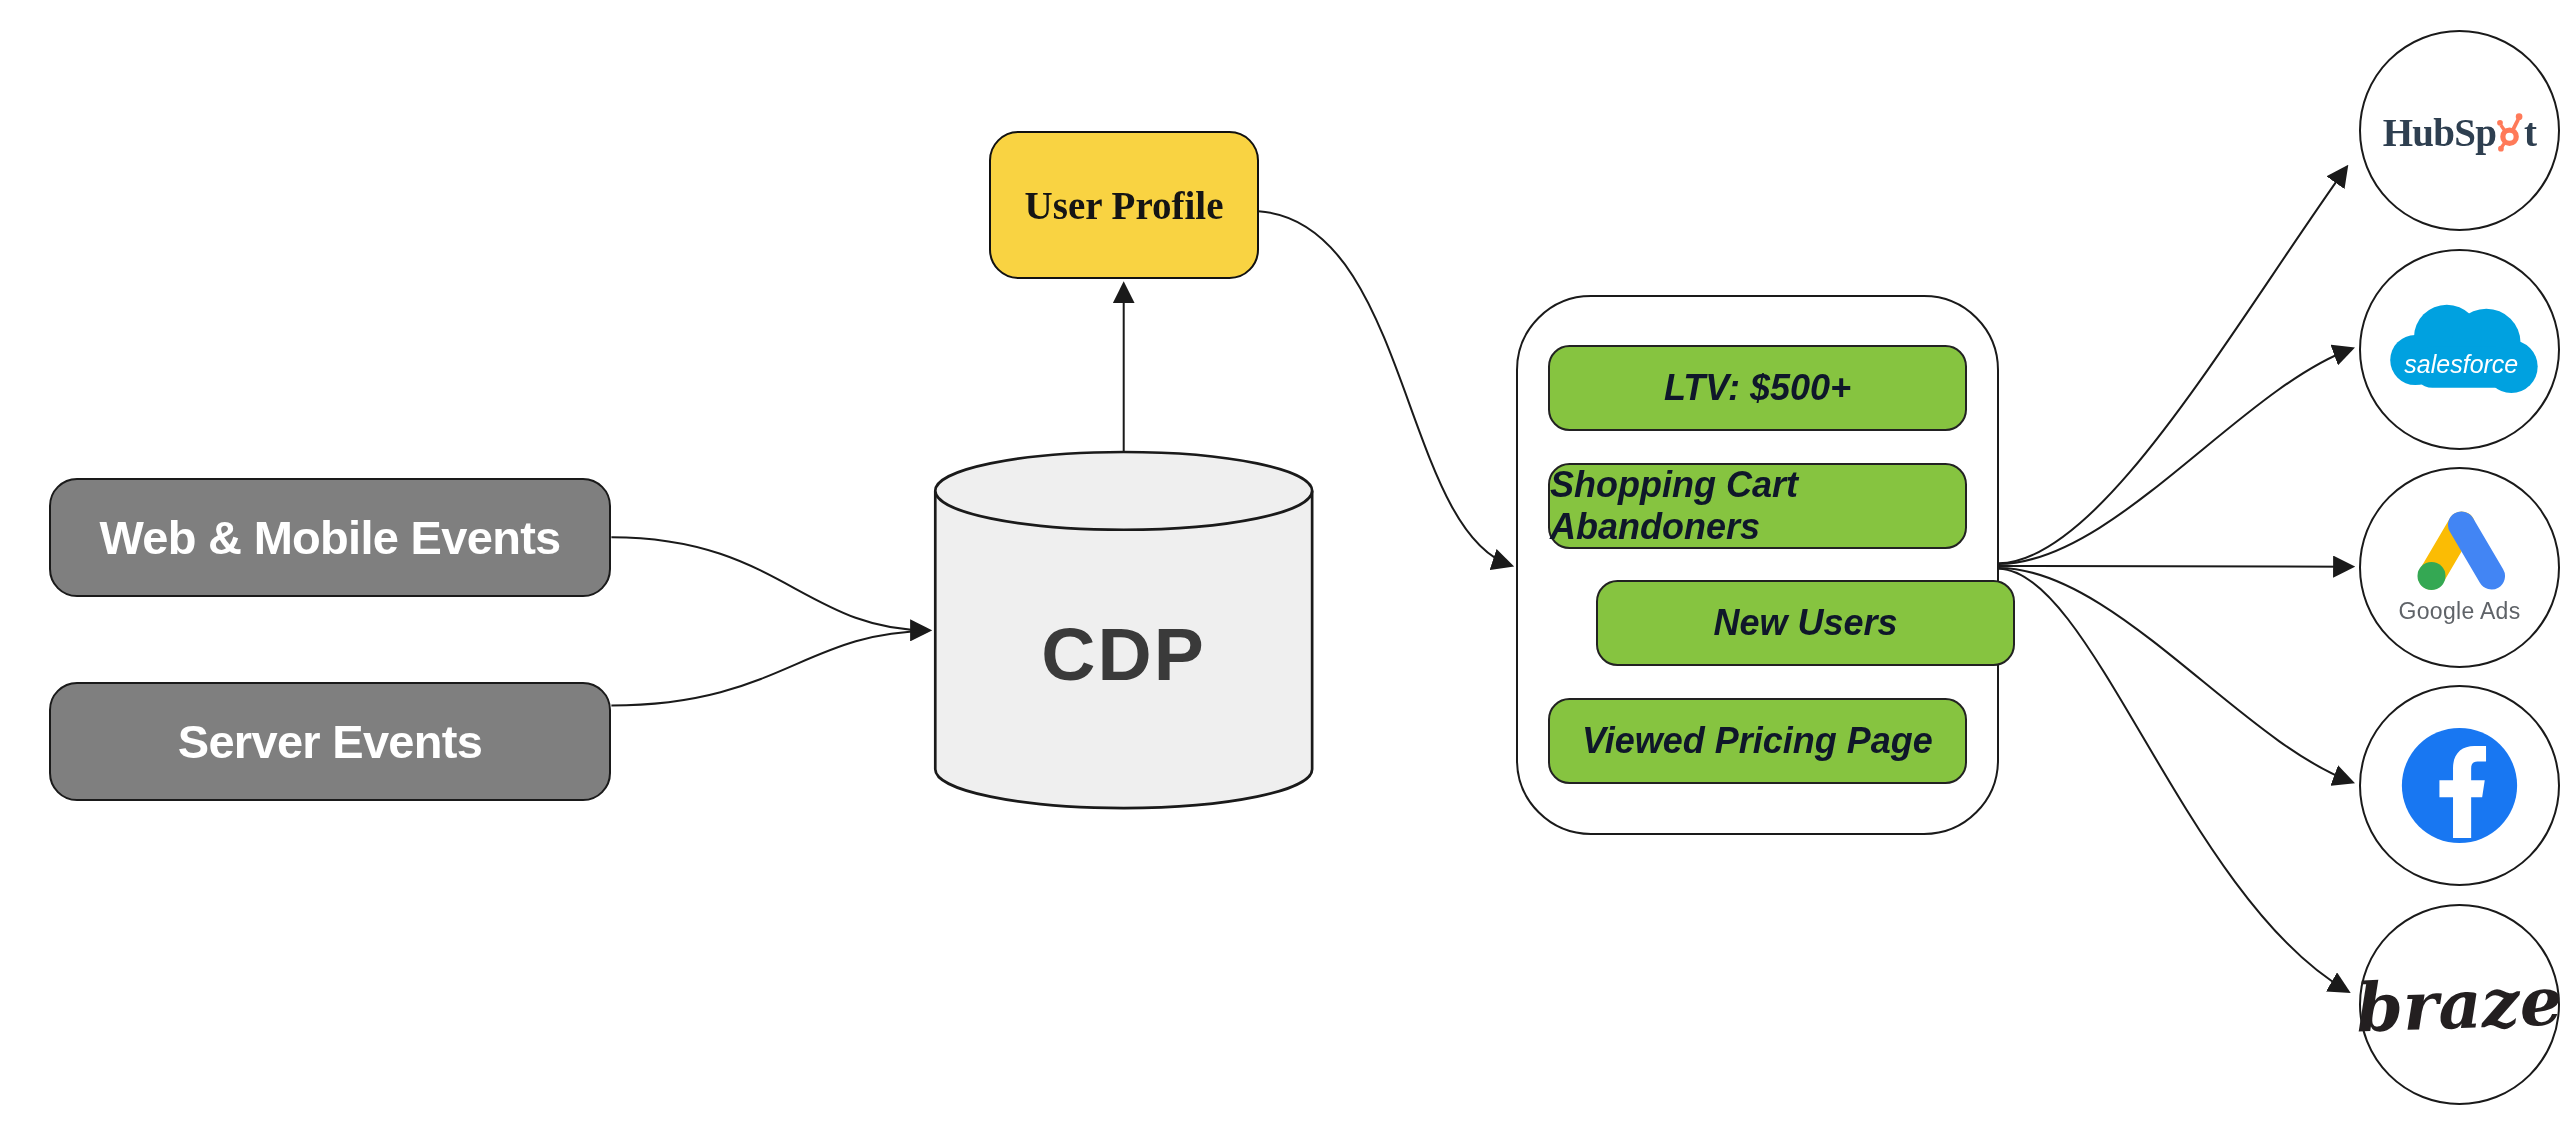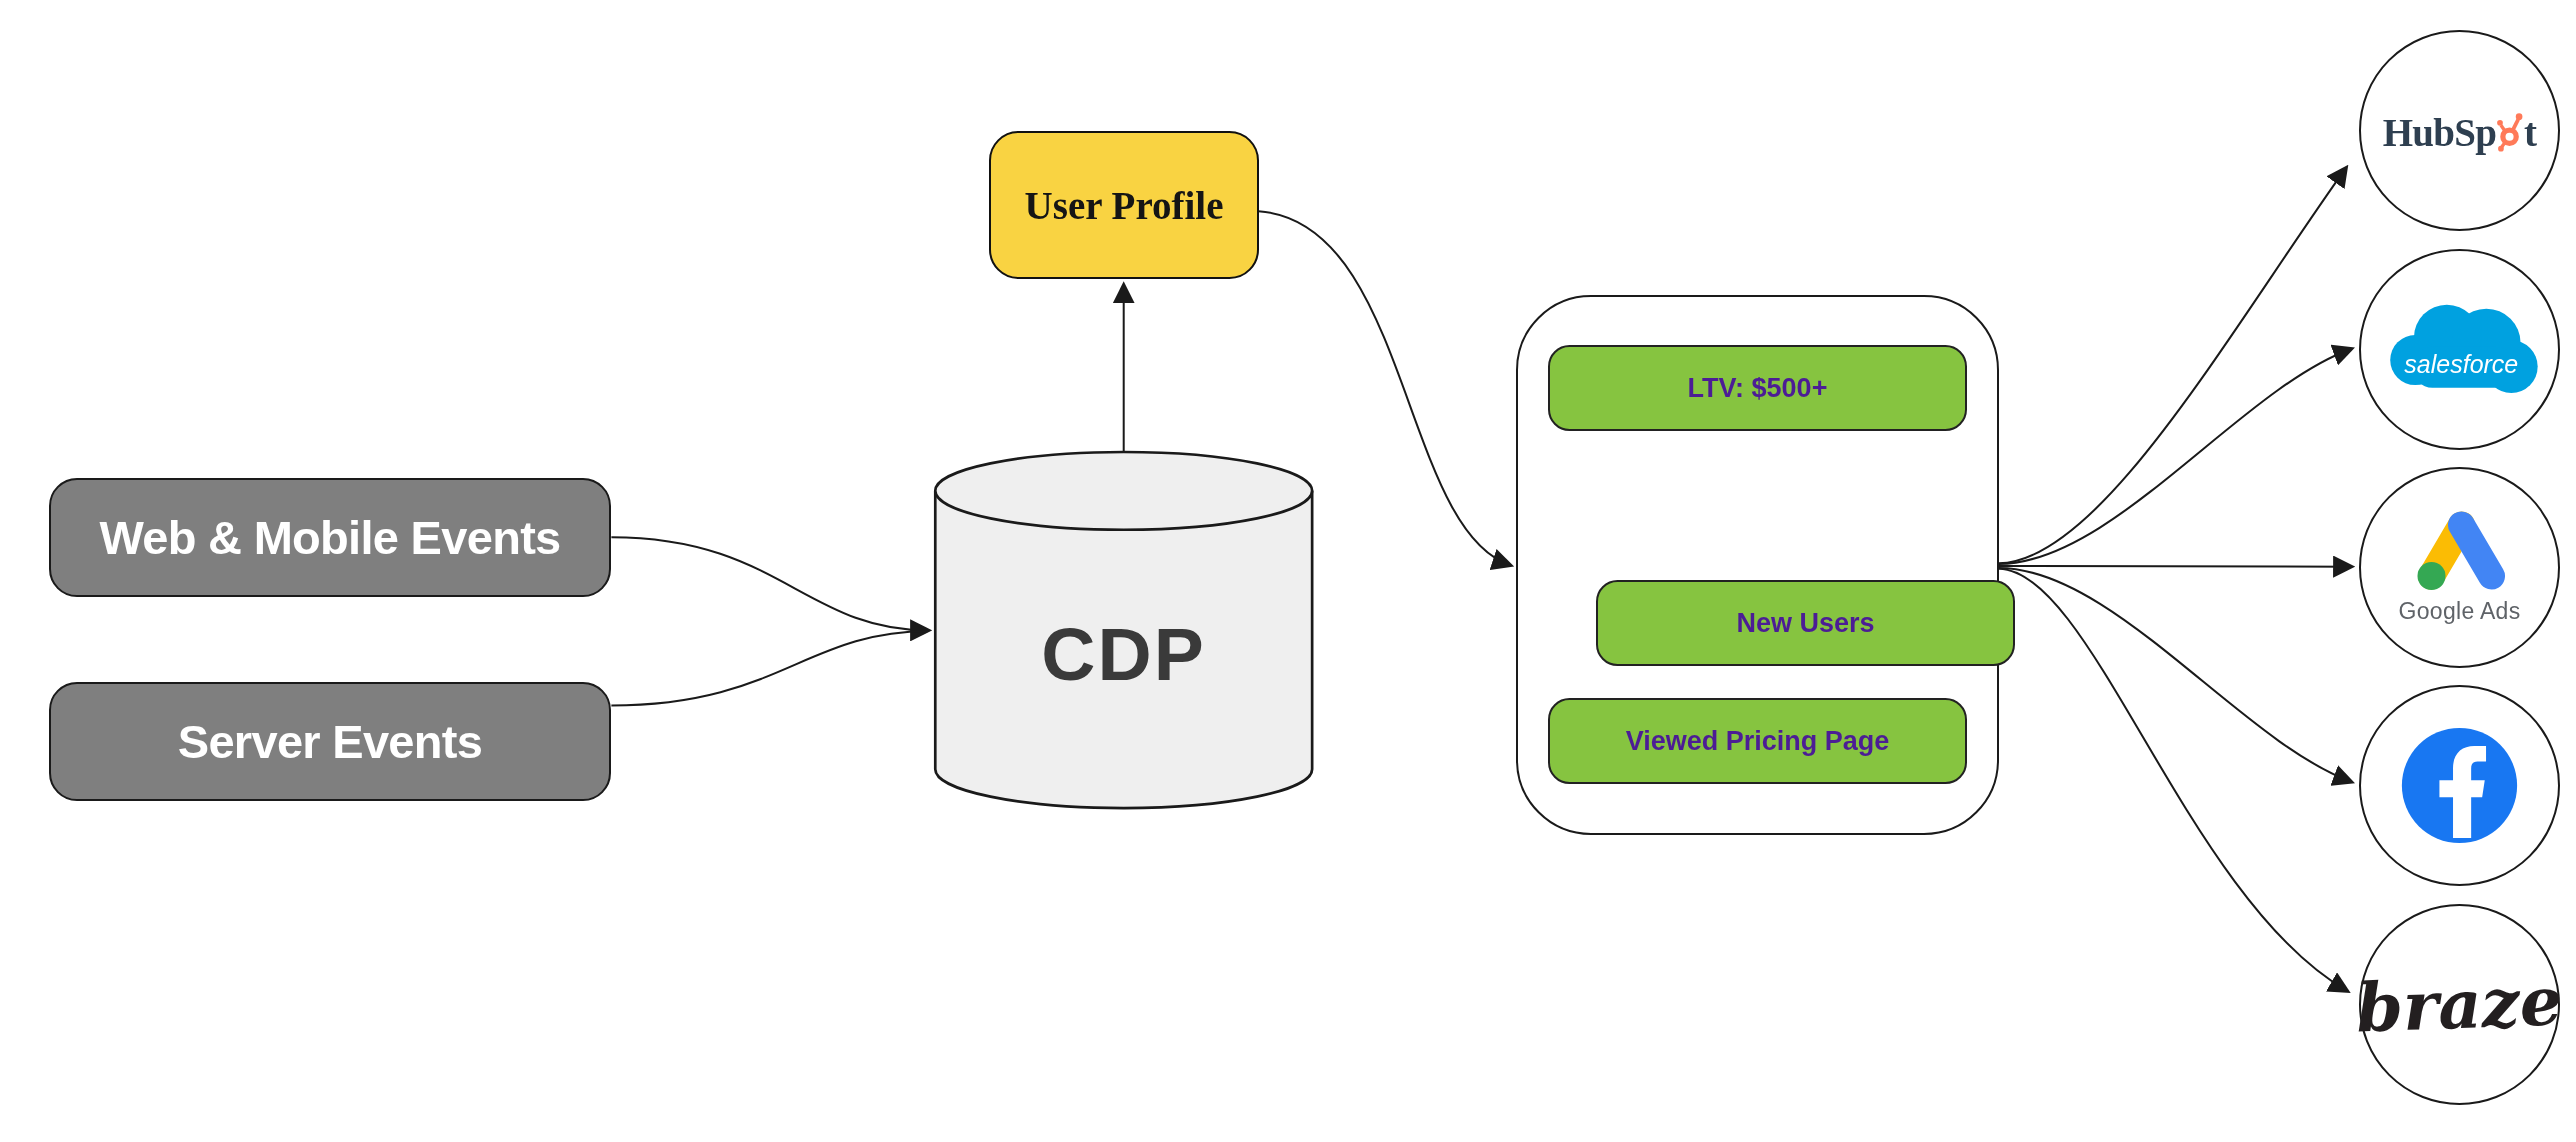--- a/index.html
+++ b/index.html
@@ -12,21 +12,21 @@
   #src1{top:478px;} #src2{top:682px;}
   #cdp-label{left:935px;top:600px;width:377px;height:107px;z-index:3;
              color:#3a3a3a;font-size:75px;font-weight:700;letter-spacing:2px;}
   #profile{left:989px;top:131px;width:270px;height:148px;background:#F9D342;
            border:2.7px solid #111;border-radius:29.5px;}
   #profile span{color:#151515;font-size:39px;font-weight:700;font-family:Liberation Serif, serif;}
   #segments{left:1516px;top:295px;width:483px;height:540px;background:#fff;
             border:2.7px solid #1a1a1a;border-radius:75px;}
   .seg{position:absolute;left:1548px;width:419px;height:86px;background:#86C440;
        border:2px solid #222;border-radius:21.5px;z-index:3;}
-  .seg span{color:#4c1d95;font-size:27px;font-weight:700;}
+  .seg span{color:#0f172a;font-size:36px;font-weight:700;font-style:italic;}
   #seg0{top:345px;} #seg1{top:463px;} #seg2{top:580px;margin-left:48px;} #seg3{top:698px;}
   .dest{left:2359px;width:201px;height:201px;background:#fff;border:2.7px solid #1a1a1a;
         border-radius:50%;flex-direction:column;}
   #dest-hubspot{top:30px;} #dest-salesforce{top:249px;} #dest-googleads{top:467px;}
   #dest-facebook{top:685px;} #dest-braze{top:904px;}
   .hs-row{display:flex;align-items:flex-end;font-family:Liberation Serif, serif;}
   .hs-word{color:#2E3F50;font-size:39px;font-weight:700;letter-spacing:-0.7px;line-height:1;}
   .hs-spr{width:31px;height:43px;margin:0 -2px 0.7px -1.3px;}
   .ga-label{color:#5F6368;font-size:23px;margin-top:4px;letter-spacing:0.3px;}
   .braze-word{font-family:"DejaVu Serif",serif;font-style:italic;font-weight:700;
@@ -71,20 +71,23 @@
 
   <div class="node" id="cdp-label">CDP</div>
 
   <div class="node" id="profile">
     <span>User Profile</span>
   </div>
 
   <div class="node" id="segments"></div>
   <div class="node seg" id="seg0">
     <span>LTV: $500+</span>
+  </div>
+  <div class="node seg" id="seg1">
+    <span>Shopping Cart Abandoners</span>
   </div>
   <div class="node seg" id="seg2">
     <span>New Users</span>
   </div>
   <div class="node seg" id="seg3">
     <span>Viewed Pricing Page</span>
   </div>
 
   <div class="node dest" id="dest-hubspot">
     <div class="hs-row">

